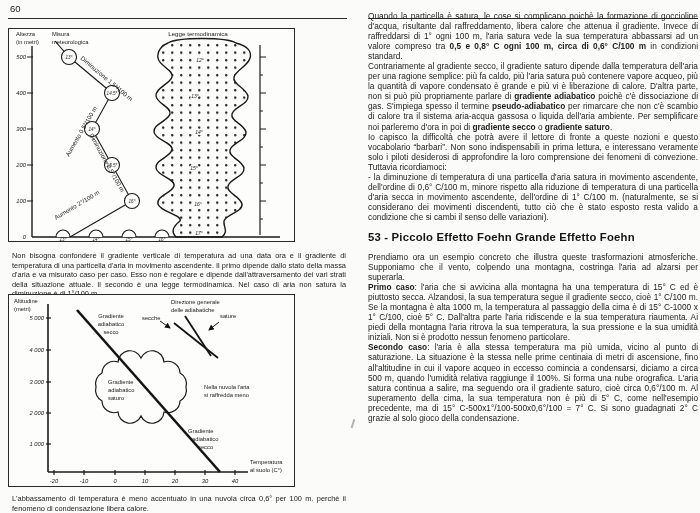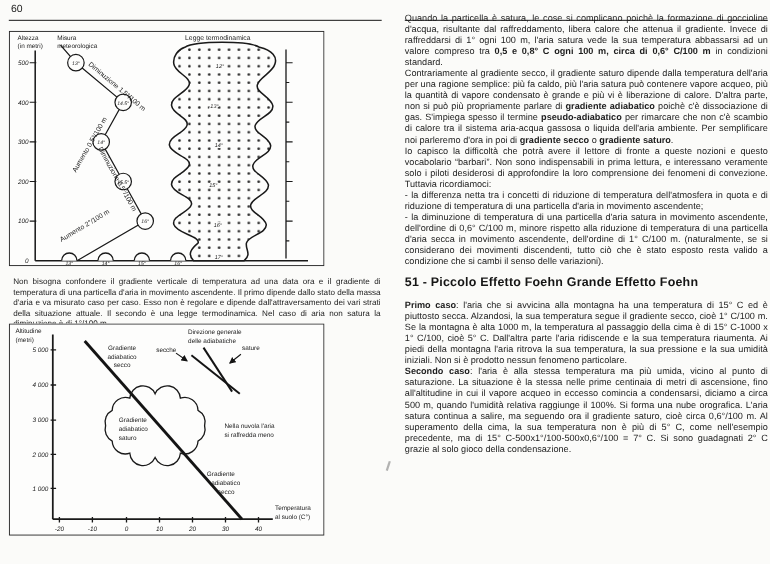--- a/index.html
+++ b/index.html
@@ -225,34 +225,35 @@
     <text class="lbl-s" x="163" y="10">Direzione generale</text>
     <text class="lbl-s" x="163" y="18">delle adiabatiche</text>
     <line x1="166" y1="29" x2="210" y2="64" stroke="#141414" stroke-width="1.8"></line>
     <line x1="177" y1="22" x2="203" y2="62" stroke="#141414" stroke-width="1.8"></line>
     <text class="lbl-s" x="134" y="26">secche</text>
     <line x1="152" y1="27" x2="162" y2="34" stroke="#141414" stroke-width="1" marker-end="url(#ah)"></line>
     <text class="lbl-s" x="212" y="24">sature</text>
     <line x1="211" y1="28" x2="201" y2="36" stroke="#141414" stroke-width="1" marker-end="url(#ah)"></line>
   </svg>
 
+  <p class="caption" id="cap2">L'abbassamento di temperatura è meno accentuato in una nuvola circa 0,6° per 100 m. perchè il fenomeno di condensazione libera calore.</p>
 </div>
 
 <div class="page" id="page-right">
   <div class="pagenum">78</div>
   <div class="rule"></div>
   <div class="textcol">
     <div id="text-before">
         <p><span>Quando la particella è satura, le cose si complicano poichè la formazione di goccioline d'acqua, risultante dal raffreddamento, libera calore che attenua il gradiente. Invece di raffreddarsi di 1° ogni 100 m, l'aria satura vede la sua temperatura abbassarsi ad un valore compreso tra </span><span class="b">0,5 e 0,8° C ogni 100 m, circa di 0,6° C/100 m</span><span> in condizioni standard.</span></p>
         <p><span>Contrariamente al gradiente secco, il gradiente saturo dipende dalla temperatura dell'aria per una ragione semplice: più fa caldo, più l'aria satura può contenere vapore acqueo, più la quantità di vapore condensato è grande e più vi è liberazione di calore. D'altra parte, non si può più propriamente parlare di </span><span class="b">gradiente adiabatico</span><span> poichè c'è dissociazione di gas. S'impiega spesso il termine </span><span class="b">pseudo-adiabatico</span><span> per rimarcare che non c'è scambio di calore tra il sistema aria-acqua gassosa o liquida dell'aria ambiente. Per semplificare noi parleremo d'ora in poi di </span><span class="b">gradiente secco</span><span> o </span><span class="b">gradiente saturo</span><span>.</span></p>
         <p><span>Io capisco la difficoltà che potrà avere il lettore di fronte a queste nozioni e questo vocabolario “barbari”. Non sono indispensabili in prima lettura, e interessano veramente solo i piloti desiderosi di approfondire la loro comprensione dei fenomeni di convezione. Tuttavia ricordiamoci:</span></p>
-        <p><span>- la differenza netta tra i concetti di riduzione di temperatura dell'atmosfera in quota e di riduzione di temperatura di una particella d'aria in movimento ascendente;</span></p>
         <p><span>- la diminuzione di temperatura di una particella d'aria satura in movimento ascendente, dell'ordine di 0,6° C/100 m, minore rispetto alla riduzione di temperatura di una particella d'aria secca in movimento ascendente, dell'ordine di 1° C/100 m. (naturalmente, se si considerano dei movimenti discendenti, tutto ciò che è stato esposto resta valido a condizione che si cambi il senso delle variazioni).</span></p>
       </div>
-    <h2>51 - Piccolo Effetto Foehn Grande Effetto Foehn</h2>
+    <h2>53 - Piccolo Effetto Foehn Grande Effetto Foehn</h2>
     <div id="text-after">
+        <p><span>Prendiamo ora un esempio concreto che illustra queste trasformazioni atmosferiche. Supponiamo che il vento, colpendo una montagna, costringa l'aria ad alzarsi per superarla.</span></p>
         <p><span class="b">Primo caso</span><span>: l'aria che si avvicina alla montagna ha una temperatura di 15° C ed è piuttosto secca. Alzandosi, la sua temperatura segue il gradiente secco, cioè 1° C/100 m. Se la montagna è alta 1000 m, la temperatura al passaggio della cima è di 15° C-1000 x 1° C/100, cioè 5° C. Dall'altra parte l'aria ridiscende e la sua temperatura riaumenta. Ai piedi della montagna l'aria ritrova la sua temperatura, la sua pressione e la sua umidità iniziali. Non si è prodotto nessun fenomeno particolare.</span></p>
         <p><span class="b">Secondo caso</span><span>: l'aria è alla stessa temperatura ma più umida, vicino al punto di saturazione. La situazione è la stessa nelle prime centinaia di metri di ascensione, fino all'altitudine in cui il vapore acqueo in eccesso comincia a condensarsi, diciamo a circa 500 m, quando l'umidità relativa raggiunge il 100%. Si forma una nube orografica. L'aria satura continua a salire, ma seguendo ora il gradiente saturo, cioè circa 0,6°/100 m. Al superamento della cima, la sua temperatura non è più di 5° C, come nell'esempio precedente, ma di 15° C-500x1°/100-500x0,6°/100 = 7° C. Si sono guadagnati 2° C grazie al solo gioco della condensazione.</span></p>
       </div>
   </div>
 </div>
 
 <div class="gutter-mark"></div>
 
 </body></html>

